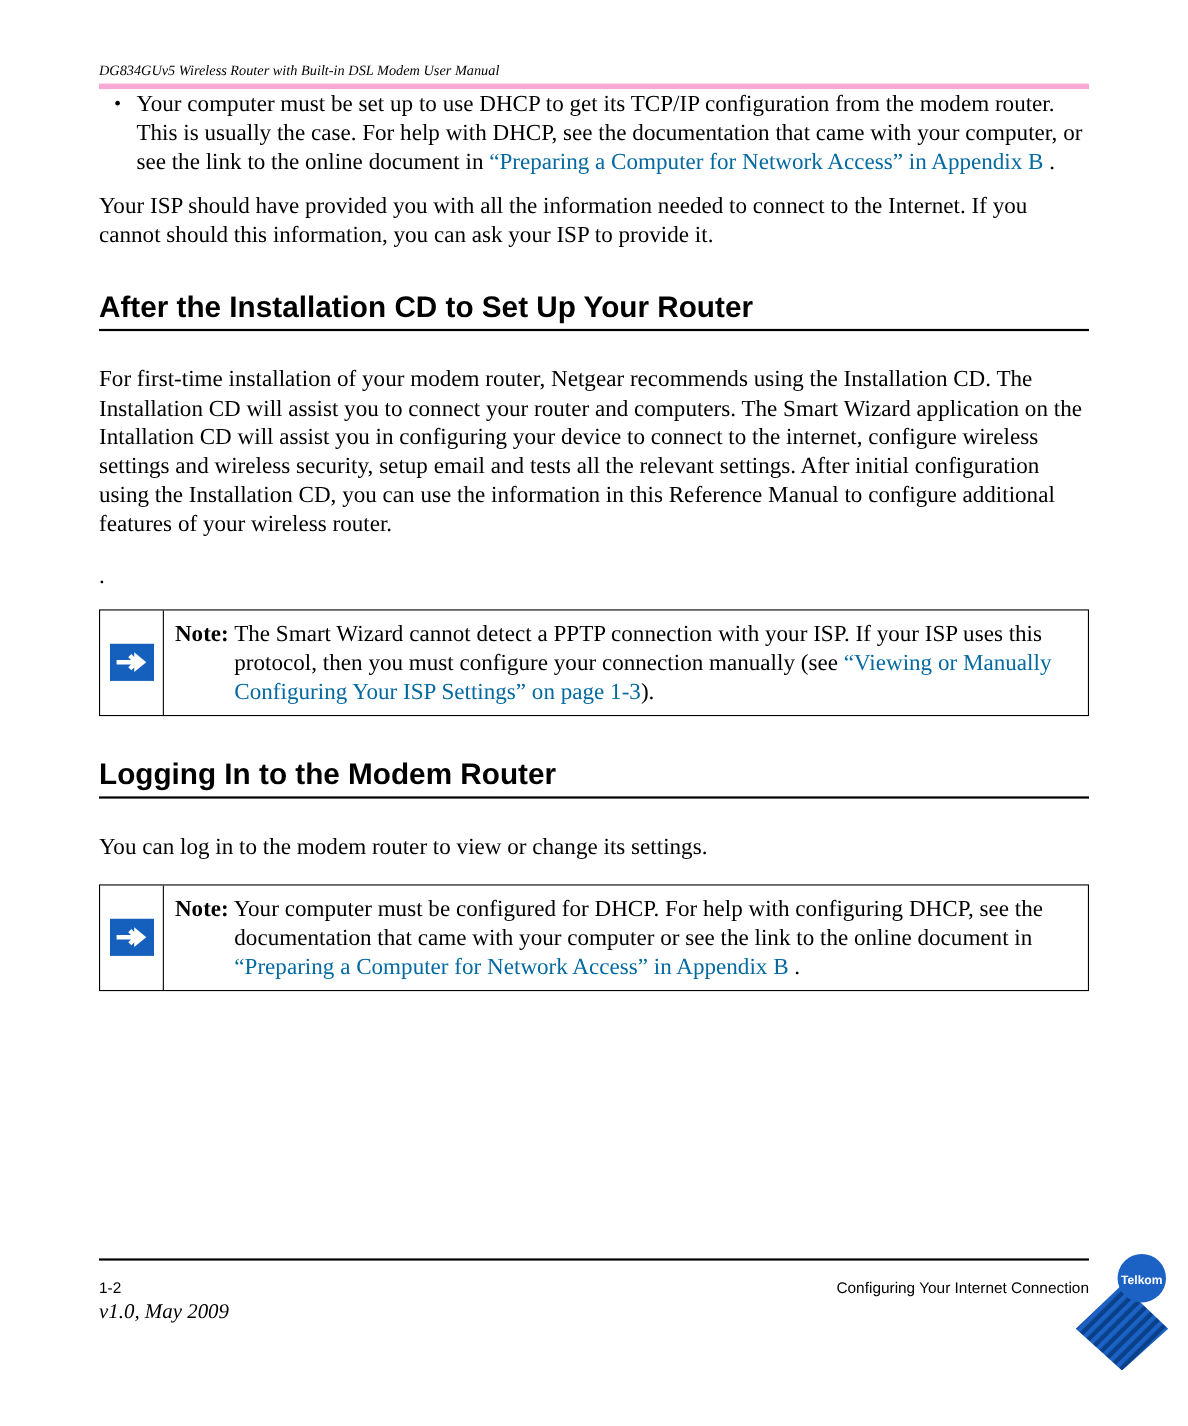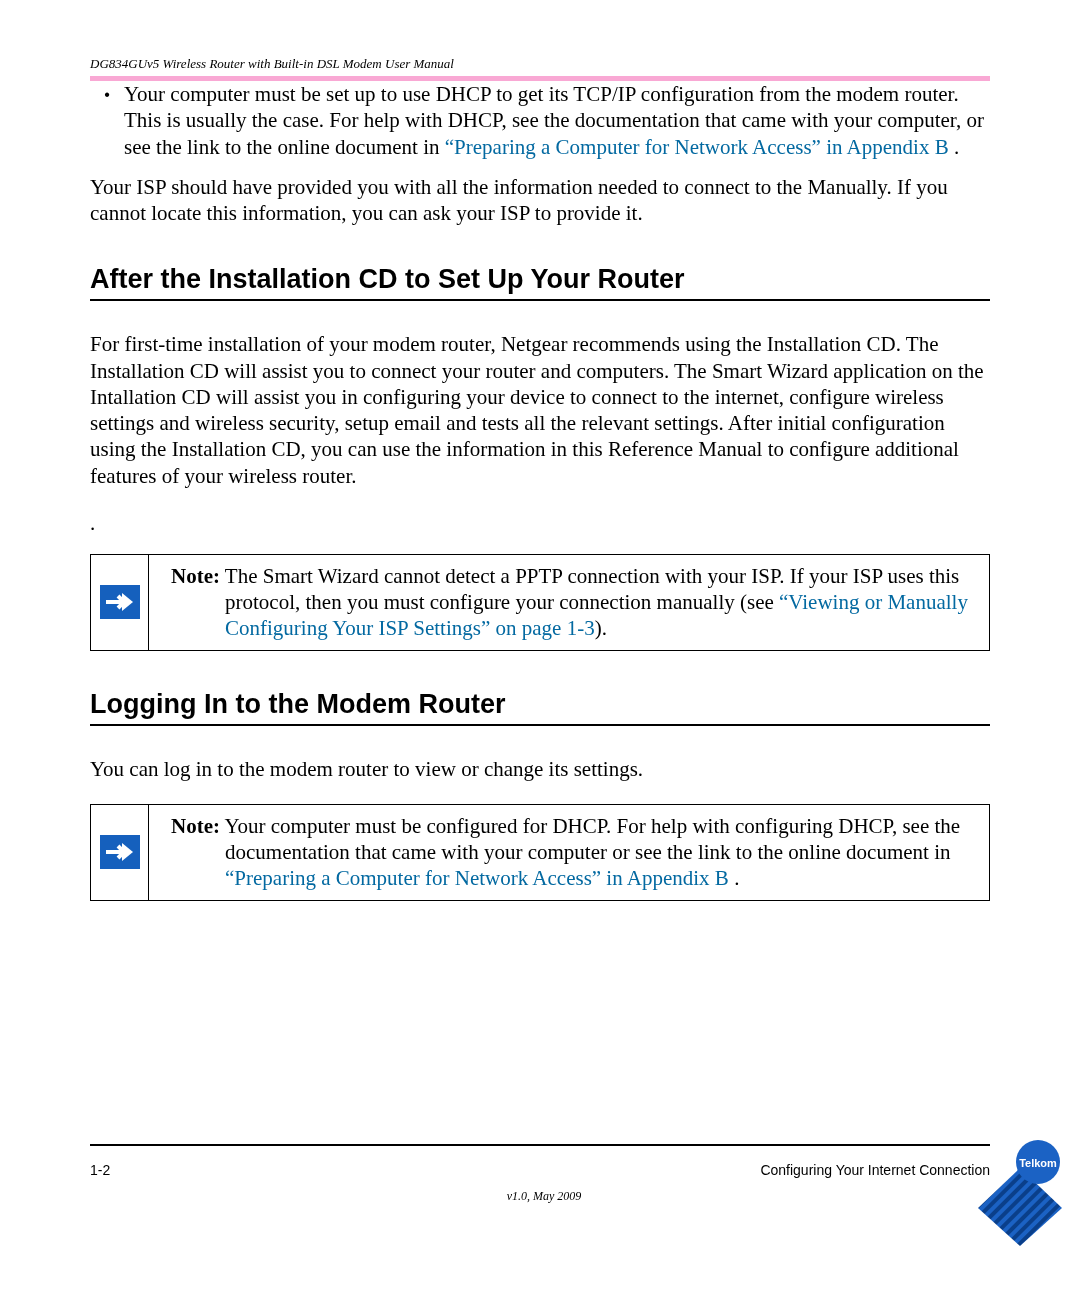--- a/index.html
+++ b/index.html
@@ -65,21 +65,20 @@
     font-size: 21px;
     margin: 10px 0 18px 0;
   }
   .note-box {
     border: 1.5px solid #000;
     display: flex;
     align-items: stretch;
     margin-bottom: 24px;
     font-size: 21px;
     line-height: 1.25;
-    gap: 12px;
   }
   .note-icon-cell {
     border-right: 1.5px solid #000;
     width: 58px;
     flex: none;
     display: flex;
     align-items: center;
     justify-content: center;
     padding: 6px;
     box-sizing: border-box;
@@ -116,23 +115,23 @@
     font-size: 14px;
     display: flex;
     justify-content: space-between;
     margin-top: 32px;
   }
   .footer-line2 {
     position: absolute;
     left: 90px;
     right: 82px;
     bottom: 92px;
-    text-align: center;
+    text-align: left;
     font-style: italic;
-    font-size: 12px;
+    font-size: 19px;
   }
   .logo {
     position: absolute;
     right: 14px;
     bottom: 50px;
     width: 92px;
     height: 112px;
   }
 </style>
 </head>
@@ -142,21 +141,21 @@
 
   <div class="header">DG834GUv5 Wireless Router with Built-in DSL Modem User Manual</div>
 
   <div class="bullet-block">
     <div class="bullet-mark">•</div>
     <div class="bullet-text">
       <span>Your computer must be set up to use DHCP to get its TCP/IP configuration from the modem router. This is usually the case. For help with DHCP, see the documentation that came with your computer, or see the link to the online document in </span><span class="link">“Preparing a Computer for Network Access” in Appendix B</span><span> .</span>
     </div>
   </div>
 
-  <div class="para">Your ISP should have provided you with all the information needed to connect to the Manually. If you cannot locate this information, you can ask your ISP to provide it.</div>
+  <div class="para">Your ISP should have provided you with all the information needed to connect to the Internet. If you cannot should this information, you can ask your ISP to provide it.</div>
 
   <h2 class="section">After the Installation CD to Set Up Your Router</h2>
   <div class="section-gap"></div>
 
   <div class="para">For first-time installation of your modem router, Netgear recommends using the Installation CD. The Installation CD will assist you to connect your router and computers. The Smart Wizard application on the Intallation CD will assist you in configuring your device to connect to the internet, configure wireless settings and wireless security, setup email and tests all the relevant settings. After initial configuration using the Installation CD, you can use the information in this Reference Manual to configure additional features of your wireless router.</div>
 
   <div class="dot">.</div>
 
   <div class="note-box">
     <div class="note-icon-cell">

